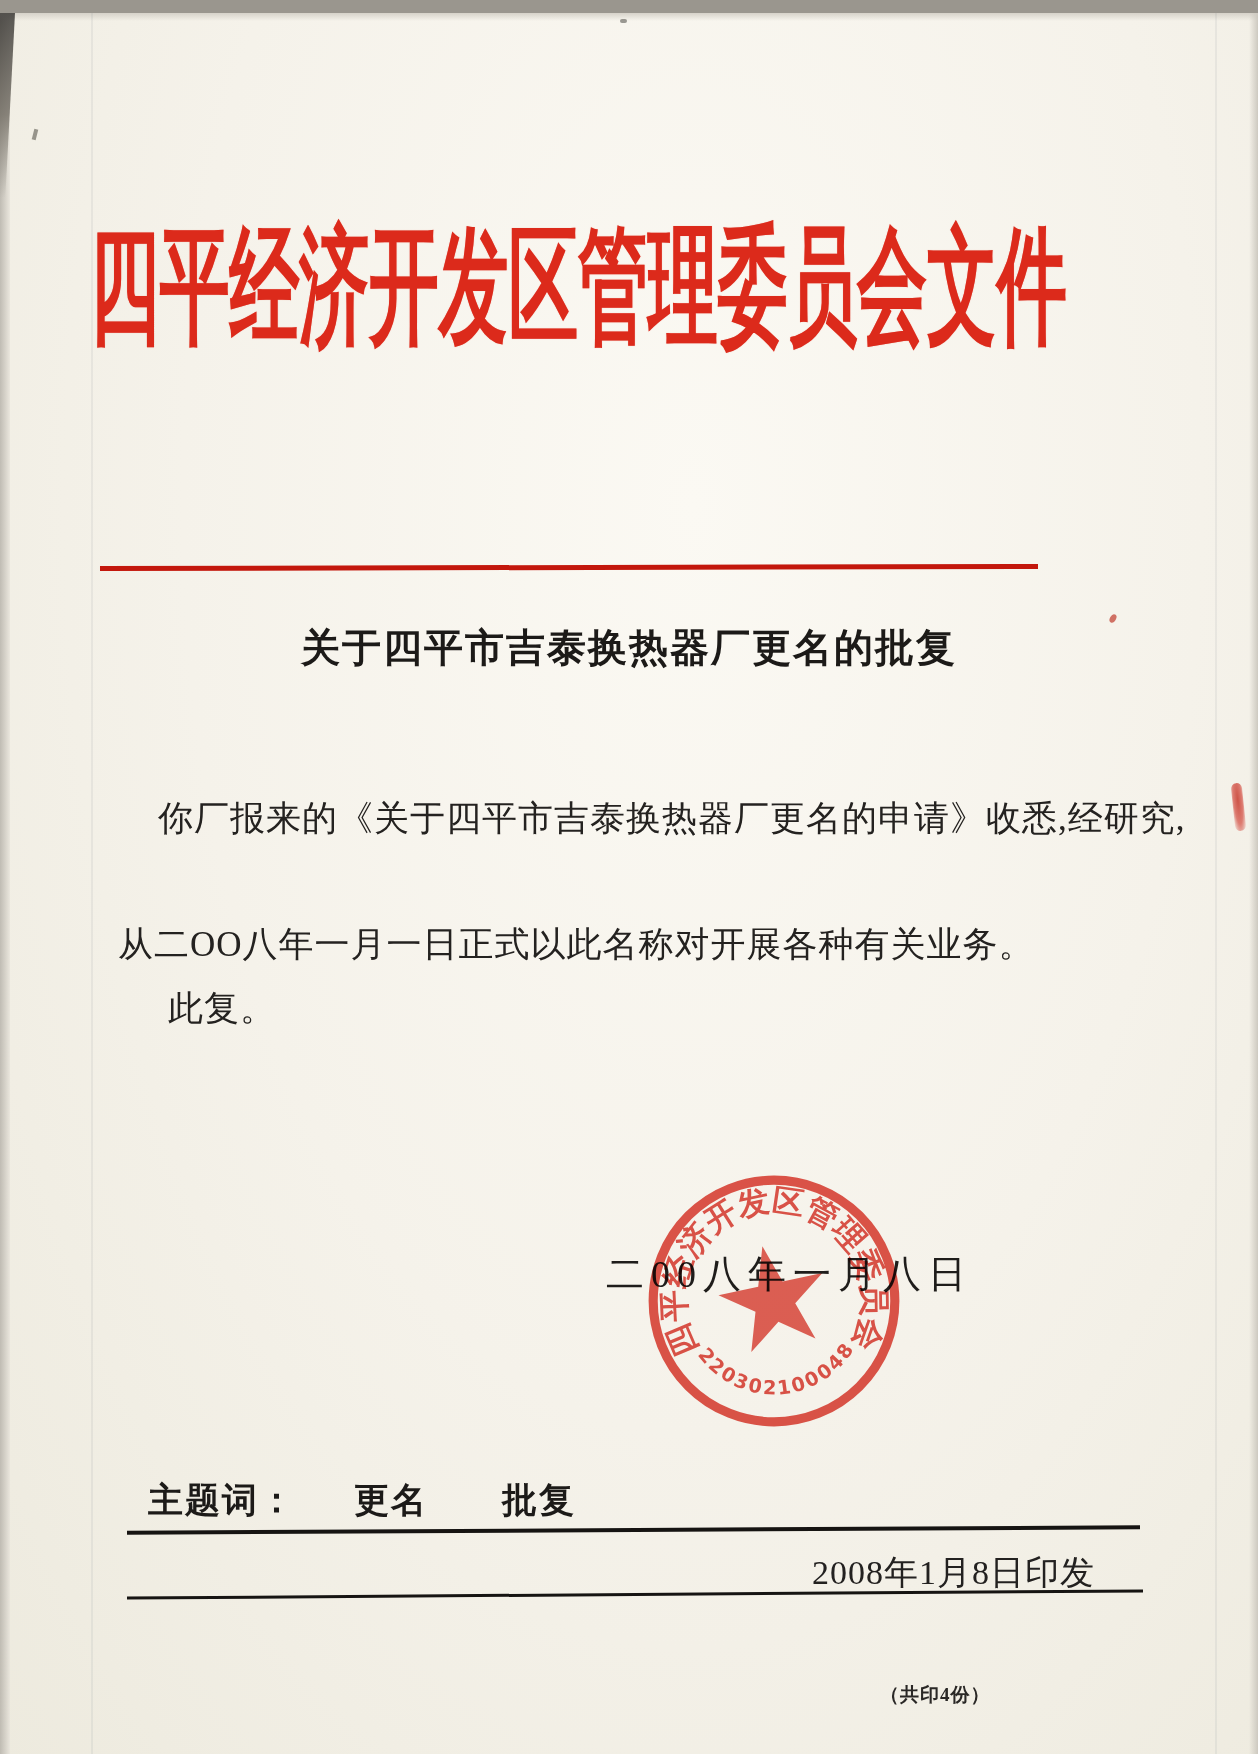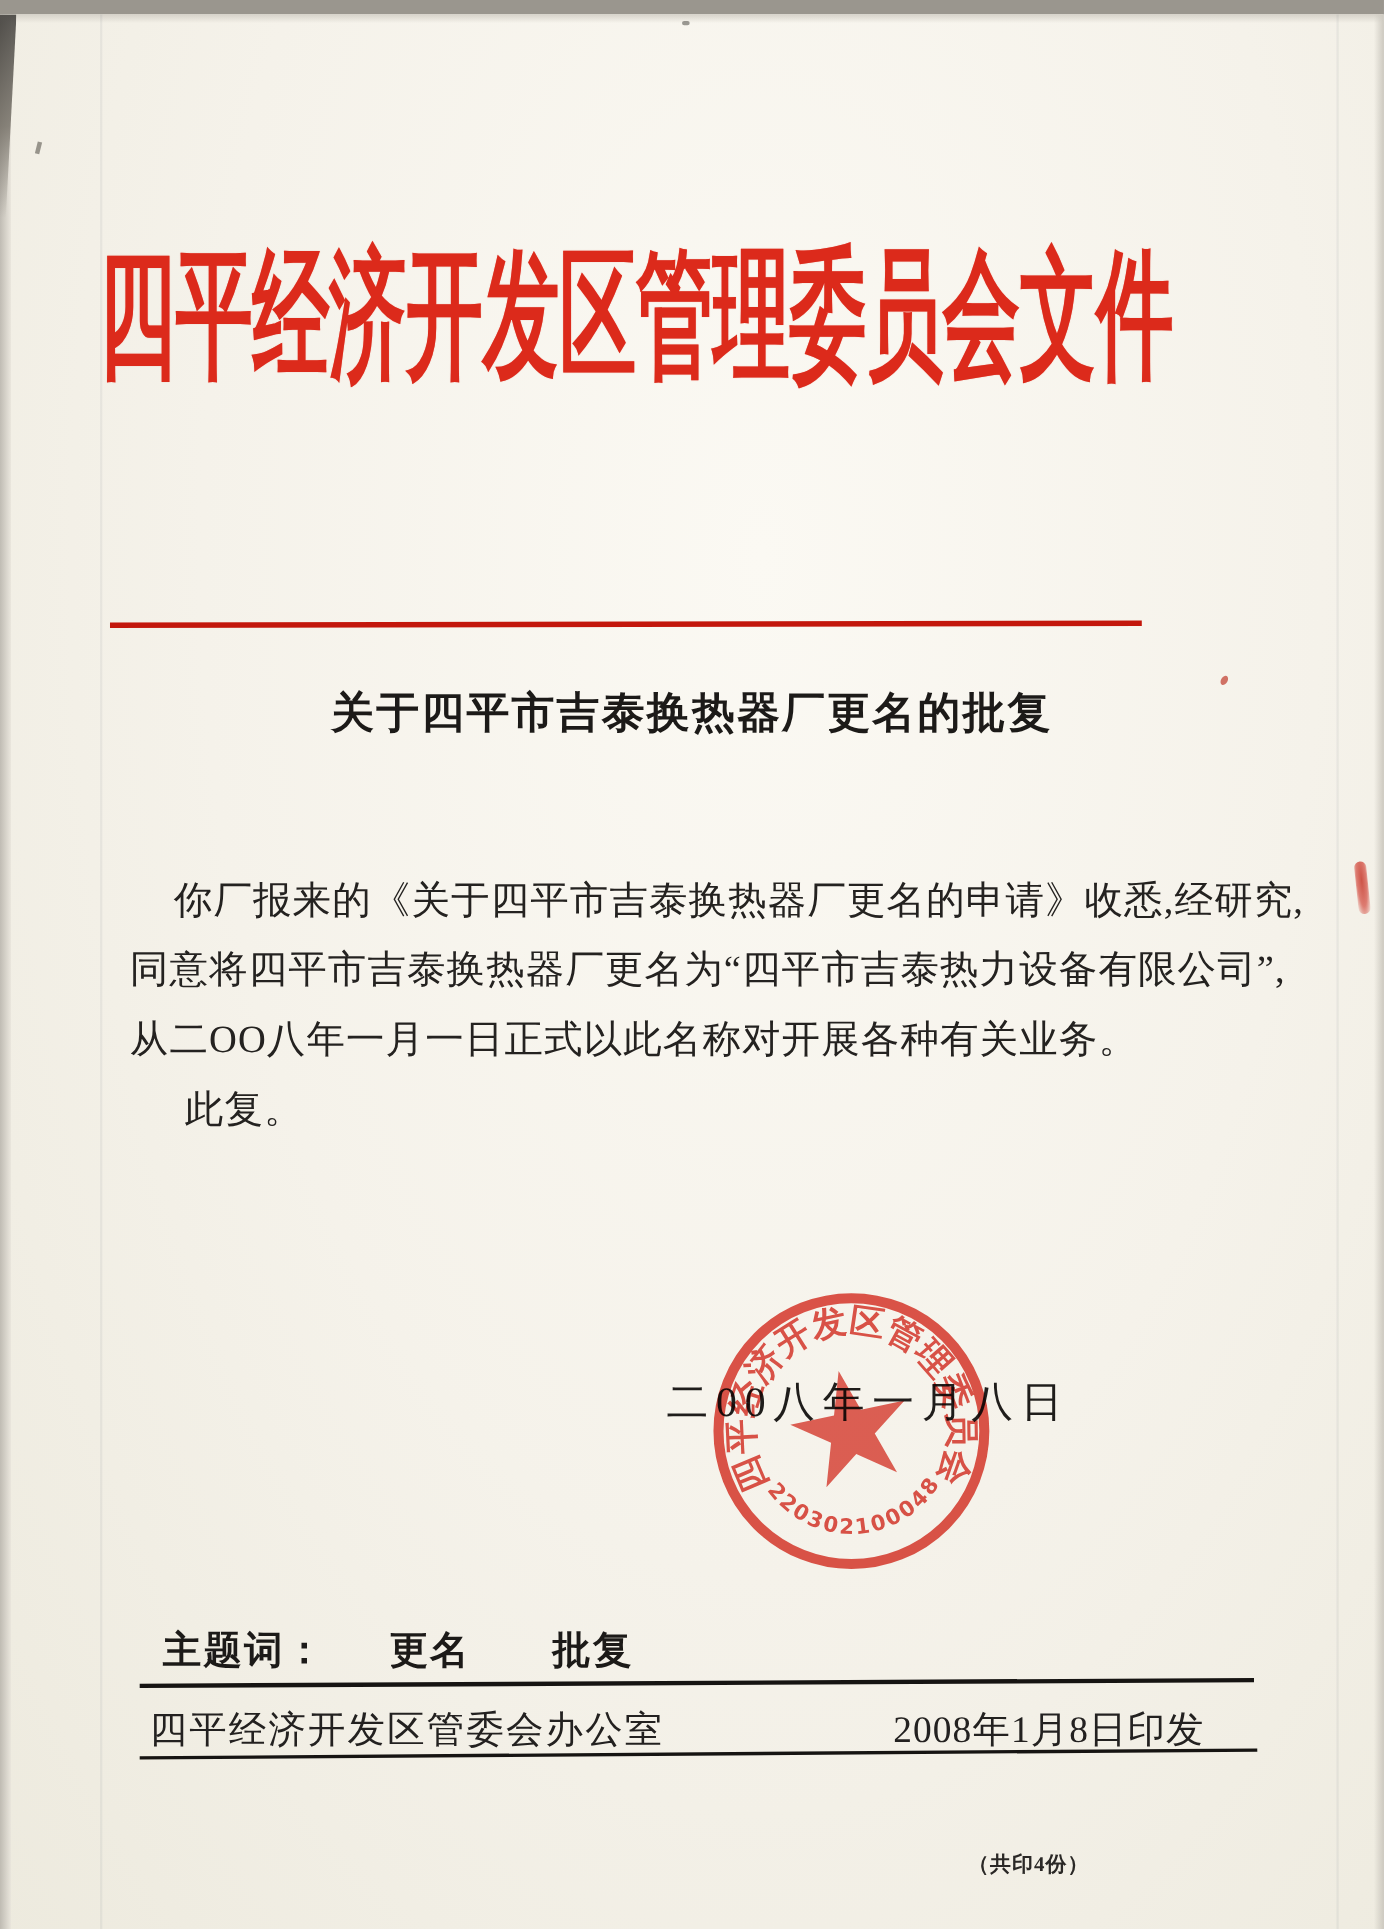--- a/index.html
+++ b/index.html
@@ -108,21 +108,20 @@
   <div class="speck-1"></div>
   <div class="speck-2"></div>
   <div class="red-smudge"></div>
   <div class="red-dot"></div>
 
   <div class="header-title">四平经济开发区管理委员会文件</div>
   <div class="red-rule"></div>
 
   <div class="doc-title">关于四平市吉泰换热器厂更名的批复</div>
   <div class="body-line line-1">你厂报来的《关于四平市吉泰换热器厂更名的申请》收悉,经研究,</div>
-  <div class="body-line line-2">同意将四平市吉泰换热器厂更名为“四平市吉泰热力设备有限公司”,</div>
   <div class="body-line line-3">从二OO八年一月一日正式以此名称对开展各种有关业务。</div>
   <div class="body-line line-4">此复。</div>
 
   <div class="date-line">二00八年一月八日</div>
 
   <svg class="seal" viewBox="0 0 260 260">
     <defs>
       <path id="sealArcTop" d="M 57.9 180.5 A 88 88 0 1 1 202.1 180.5" fill="none"></path>
       <path id="sealArcBottom" d="M 50.3 176 A 92 92 0 0 0 209.7 176" fill="none"></path>
     </defs>
@@ -134,18 +133,17 @@
     <text class="seal-num" font-size="19" letter-spacing="2.2" fill="#dd4237" opacity="0.95">
       <textPath href="#sealArcBottom" startOffset="8">2203021000483</textPath>
     </text>
   </svg>
 
   <div class="keywords-row">
     <span>主题词：</span><span class="kw-item-1">更名</span><span class="kw-item-2">批复</span>
   </div>
 
   <div class="footer-rule-1"></div>
-  <div class="footer-office">四平经济开发区管委会办公室</div>
   <div class="footer-printdate">2008年1月8日印发</div>
   <div class="footer-rule-2"></div>
   <div class="footer-copies">（共印4份）</div>
 
 </div>
 
 </body></html>

